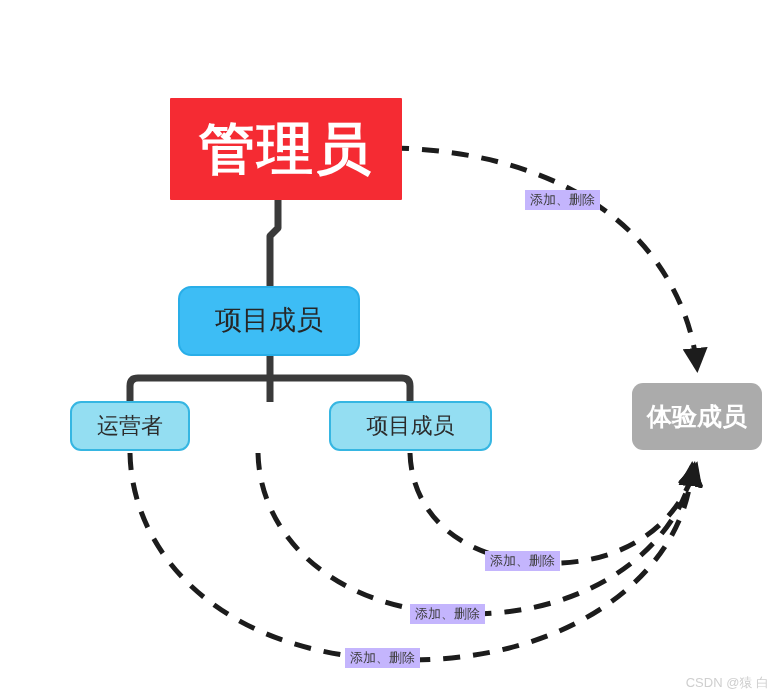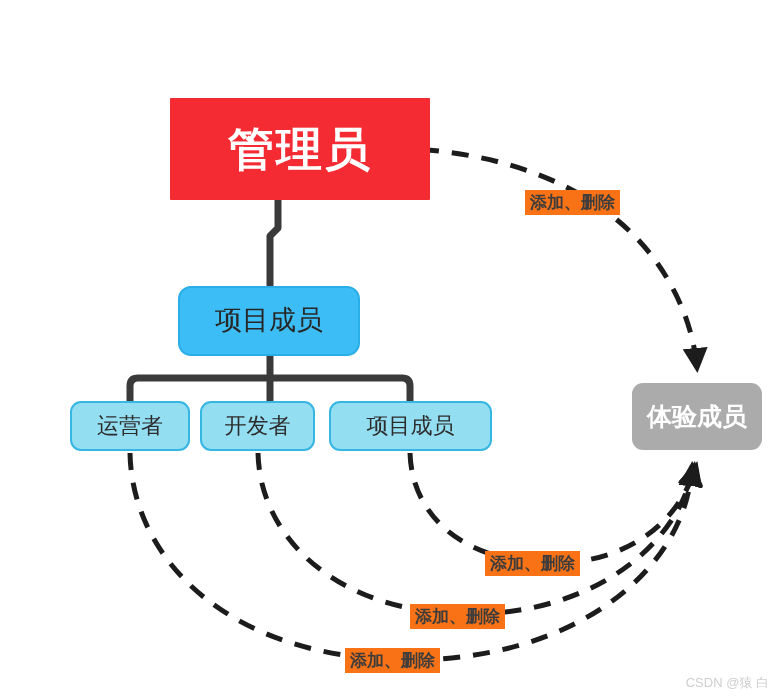--- a/index.html
+++ b/index.html
@@ -33,25 +33,25 @@
     box-sizing: border-box;
     text-align: center;
     line-height: 1.1;
     white-space: nowrap;
     user-select: none;
   }
   
   .node-admin {
     left: 170px;
     top: 98px;
-    width: 260px;
+    width: 232px;
     height: 102px;
     background: #F52B33;
     color: #ffffff;
-    font-size: 46px;
+    font-size: 56px;
     font-weight: bold;
     letter-spacing: 2px;
     border-radius: 1px;
   }
   
   .node-project {
     left: 178px;
     top: 286px;
     width: 182px;
     height: 70px;
@@ -82,27 +82,26 @@
     width: 130px;
     height: 67px;
     background: #ABABAB;
     border-radius: 11px;
     color: #ffffff;
     font-size: 25px;
     font-weight: bold;
   }
   .edge-label {
     position: absolute;
-    font-size: 17px;
+    font-size: 13px;
     color: #3c3c3c;
-    background: #f97316;
+    background: #c4b5fd;
     padding: 1px 5px;
     white-space: nowrap;
     user-select: none;
-    font-weight: bold;
   }
   .label-1 { left: 525px; top: 190px; }
   .label-2 { left: 485px; top: 551px; }
   .label-3 { left: 410px; top: 604px; }
   .label-4 { left: 345px; top: 648px; }
   .watermark {
     position: absolute;
     right: 10px;
     bottom: 8px;
     font-size: 13px;
@@ -144,23 +143,20 @@
   </div>
 
   <div class="node node-role node-role-operator">
     <span>运营者</span>
   </div>
 
   <div class="node node-project">
     <span>项目成员</span>
   </div>
 
-  <div class="node node-role node-role-developer">
-    <span>开发者</span>
-  </div>
 
   <div class="node node-role node-role-analyst">
     <span>项目成员</span>
   </div>
 
   <div class="node node-experience">
     <span>体验成员</span>
   </div>
 
   <div class="edge-label label-1">添加、删除</div>

